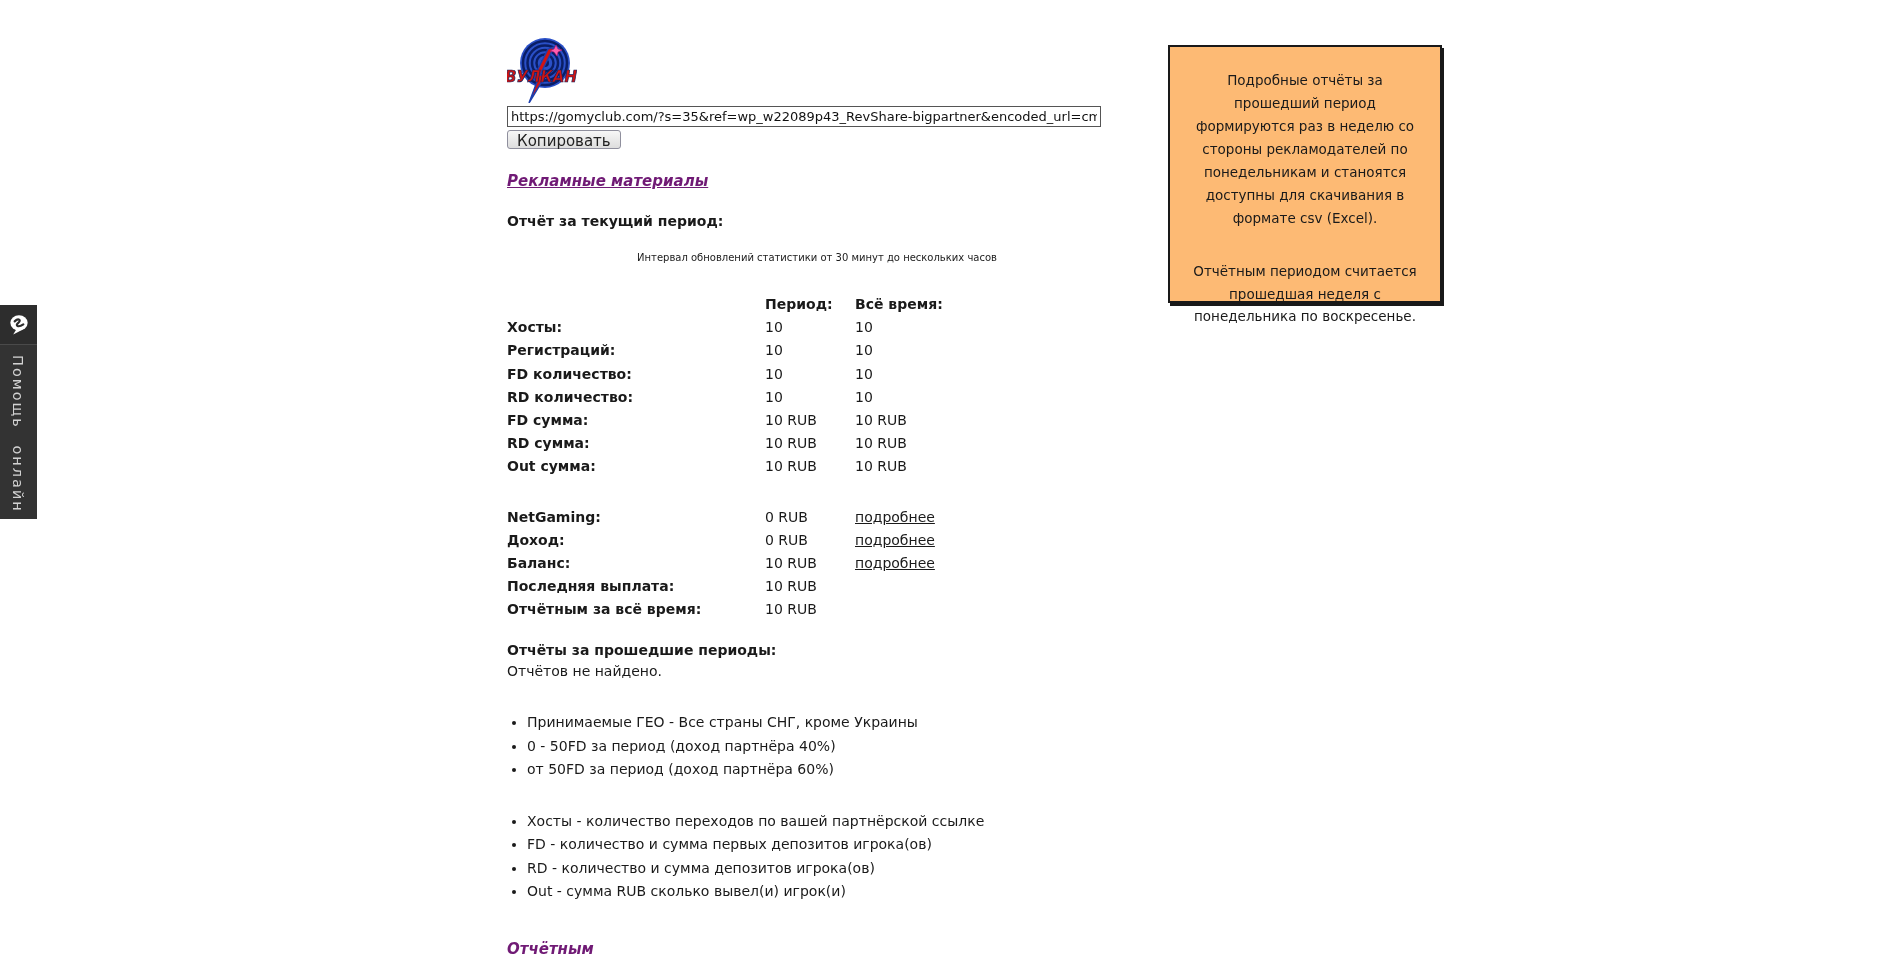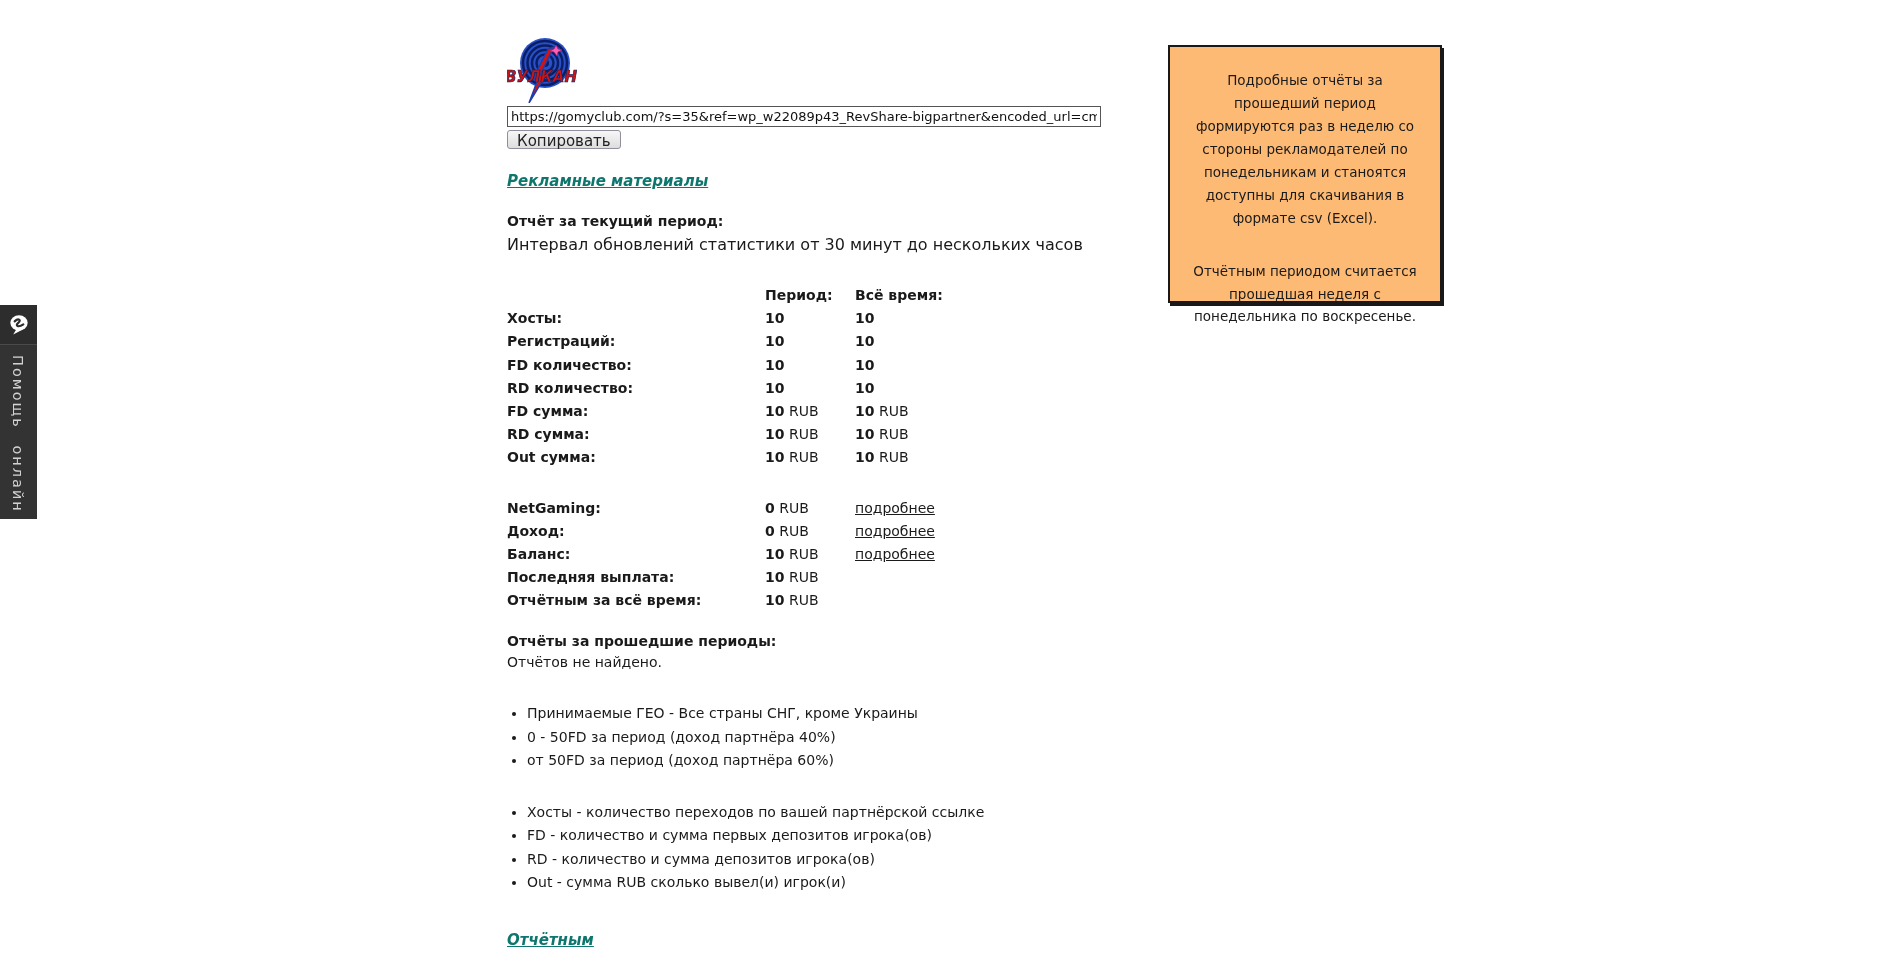--- a/index.html
+++ b/index.html
@@ -12,35 +12,35 @@
   .logo-wrap { width:70px; height:66px; margin-bottom:3px; }
 
   .url-input { display:block; width:594px; height:21px; border:1px solid #555;
                background:#fff; font-family:"DejaVu Sans", sans-serif;
                font-size:13px; padding:0 3px; color:#111; white-space:nowrap; overflow:hidden; }
   .copy-btn { margin-top:3px; height:19px; font-family:"DejaVu Sans", sans-serif;
               font-size:15px; padding:1px 9px; color:#222;
               border:1px solid #8f8f9d; border-radius:3px;
               background:linear-gradient(#f7f7f7,#dddddd); cursor:pointer; }
 
-  .red-link { display:inline-block; color:#0f766e; font-weight:bold; font-style:italic;
+  .red-link { display:inline-block; color:#701a75; font-weight:bold; font-style:italic;
               text-decoration:underline; font-size:15px; cursor:pointer; }
   .materials-link { margin-top:22px; }
   .back-link { margin-top:36px; }
 
   .section-title { margin-top:23px; font-weight:bold; font-size:14px; }
-  .section-sub { margin-top:6px; font-size:16px; }
+  .section-sub { margin-top:23px; font-size:10px;text-align:center; }
 
   
   .grid { display:grid; grid-template-columns:258px 90px 160px; font-size:14px; }
   .stats-grid { margin-top:30px; }
   .grid .cell { height:23.2px; line-height:23.2px; white-space:nowrap; }
   .lbl { font-weight:bold; }
   .hdr { font-weight:bold; }
-  .num { font-weight:bold; }
+  .num { font-weight:normal; }
   .unit { font-weight:normal; }
   .summary-grid { margin-top:27px; }
   .more-link { color:#1a1a1a; text-decoration:underline; cursor:pointer; }
 
   .past-title { margin-top:21px; font-weight:bold; font-size:14px; }
   .past-empty { margin-top:5px; font-size:14px; }
 
   ul.notes { margin-top:32px; padding-left:20px; font-size:14px; }
   ul.notes li { line-height:23.5px; }
   ul.glossary { margin-top:28px; }

